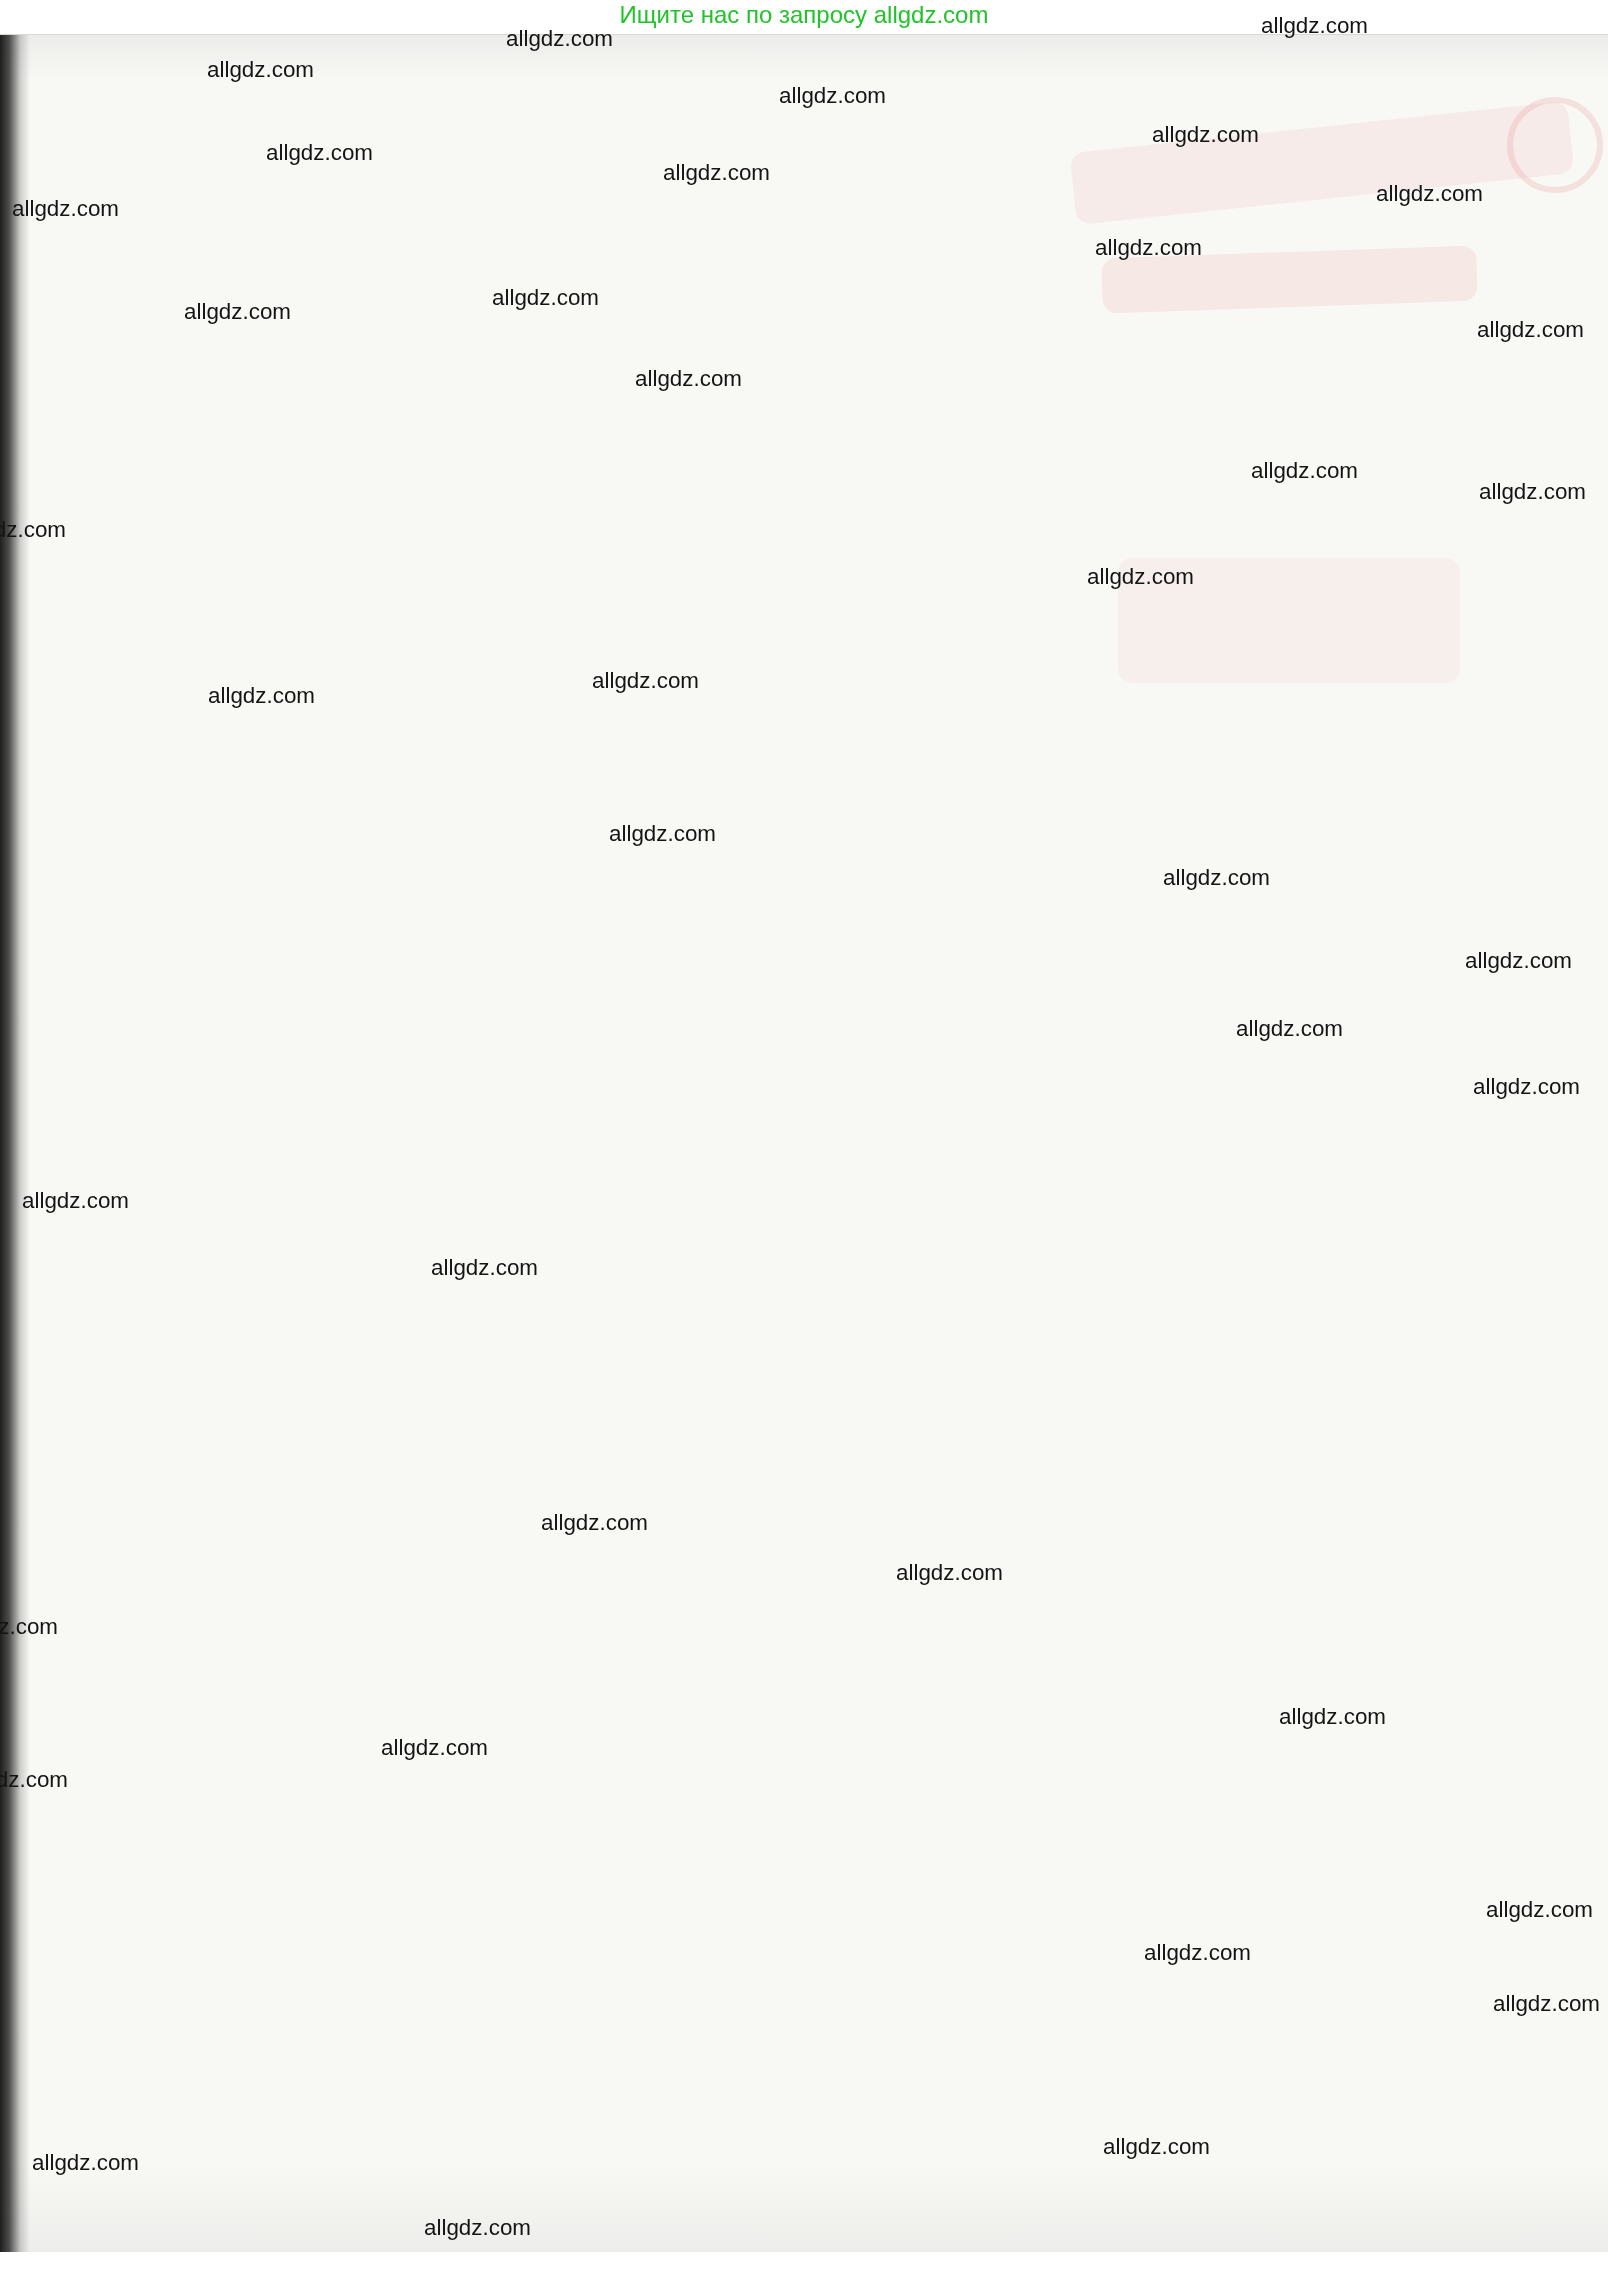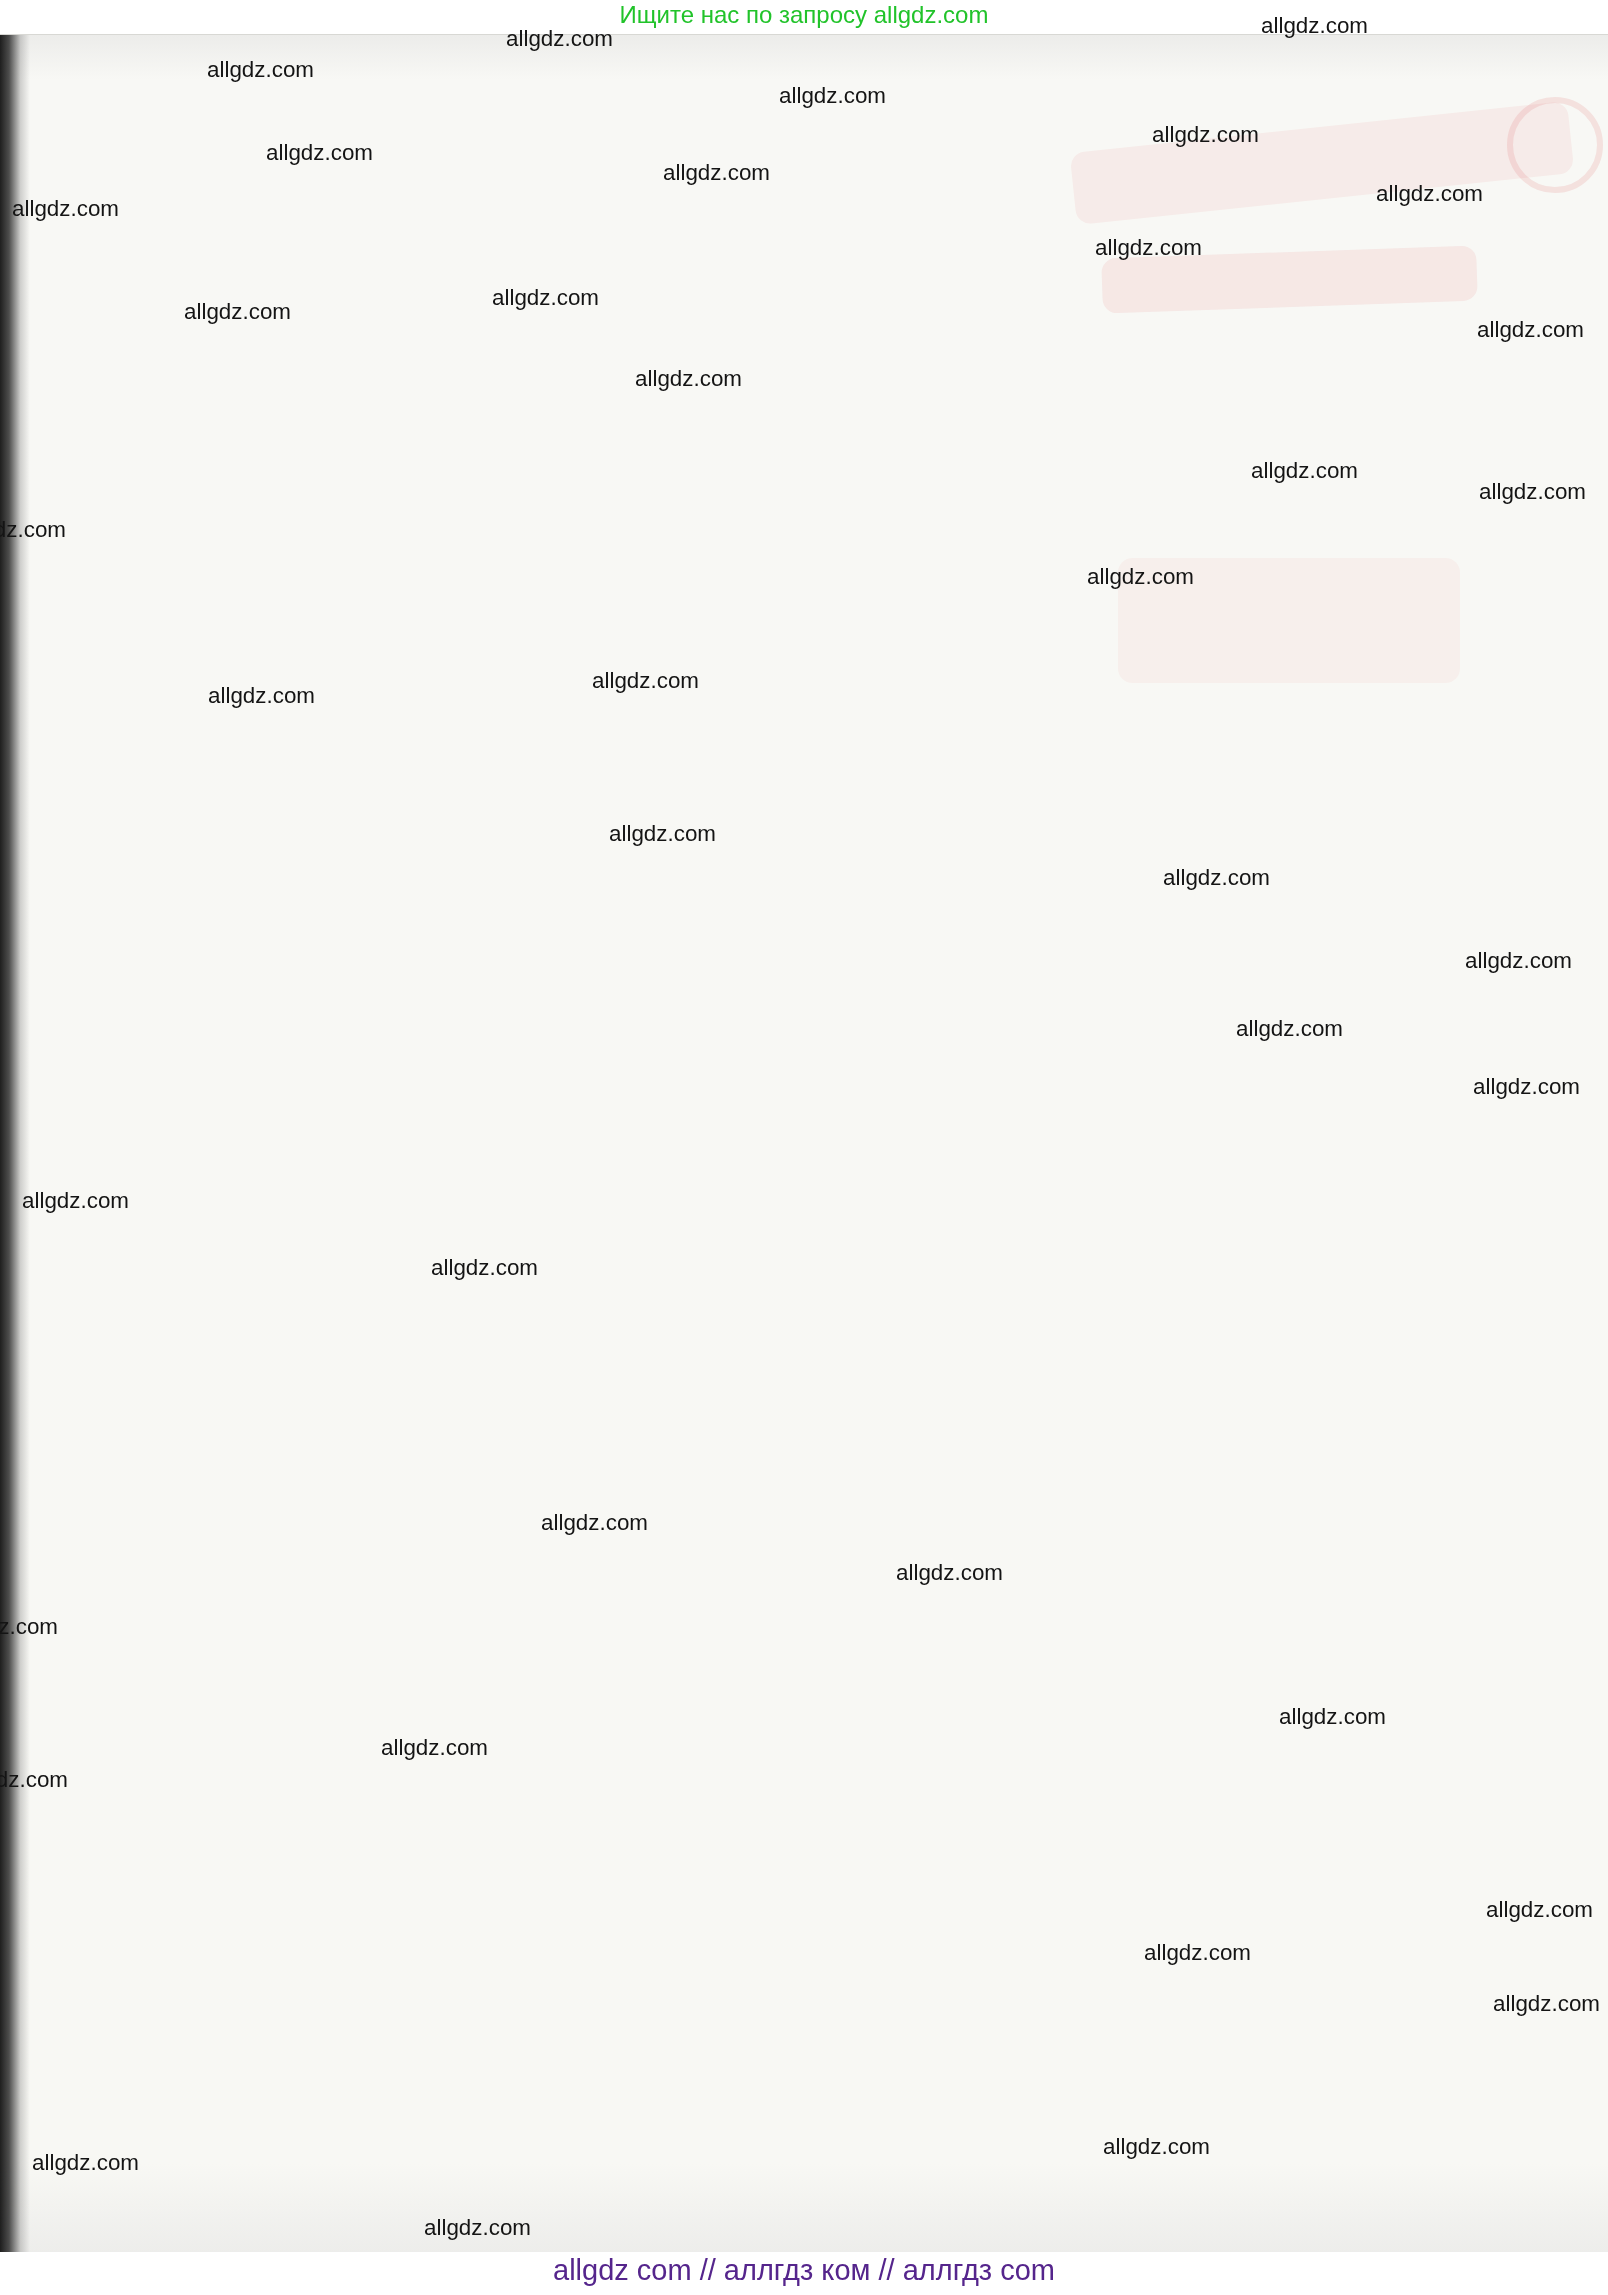--- a/index.html
+++ b/index.html
@@ -545,15 +545,14 @@
       <div class="wm" style="left: -39px; top: 1767px;">allgdz.com</div>
       <div class="wm" style="left: 1279px; top: 1704px;">allgdz.com</div>
       <div class="wm" style="left: 1486px; top: 1897px;">allgdz.com</div>
       <div class="wm" style="left: 1144px; top: 1940px;">allgdz.com</div>
       <div class="wm" style="left: 1493px; top: 1991px;">allgdz.com</div>
       <div class="wm" style="left: 1103px; top: 2134px;">allgdz.com</div>
       <div class="wm" style="left: 32px; top: 2150px;">allgdz.com</div>
       <div class="wm" style="left: 424px; top: 2215px;">allgdz.com</div>
     </div>
 
-  <div class="footer">allgdz com // аллгдз ком // аллгдз com</div>
 </div>
 
 
 </body></html>

